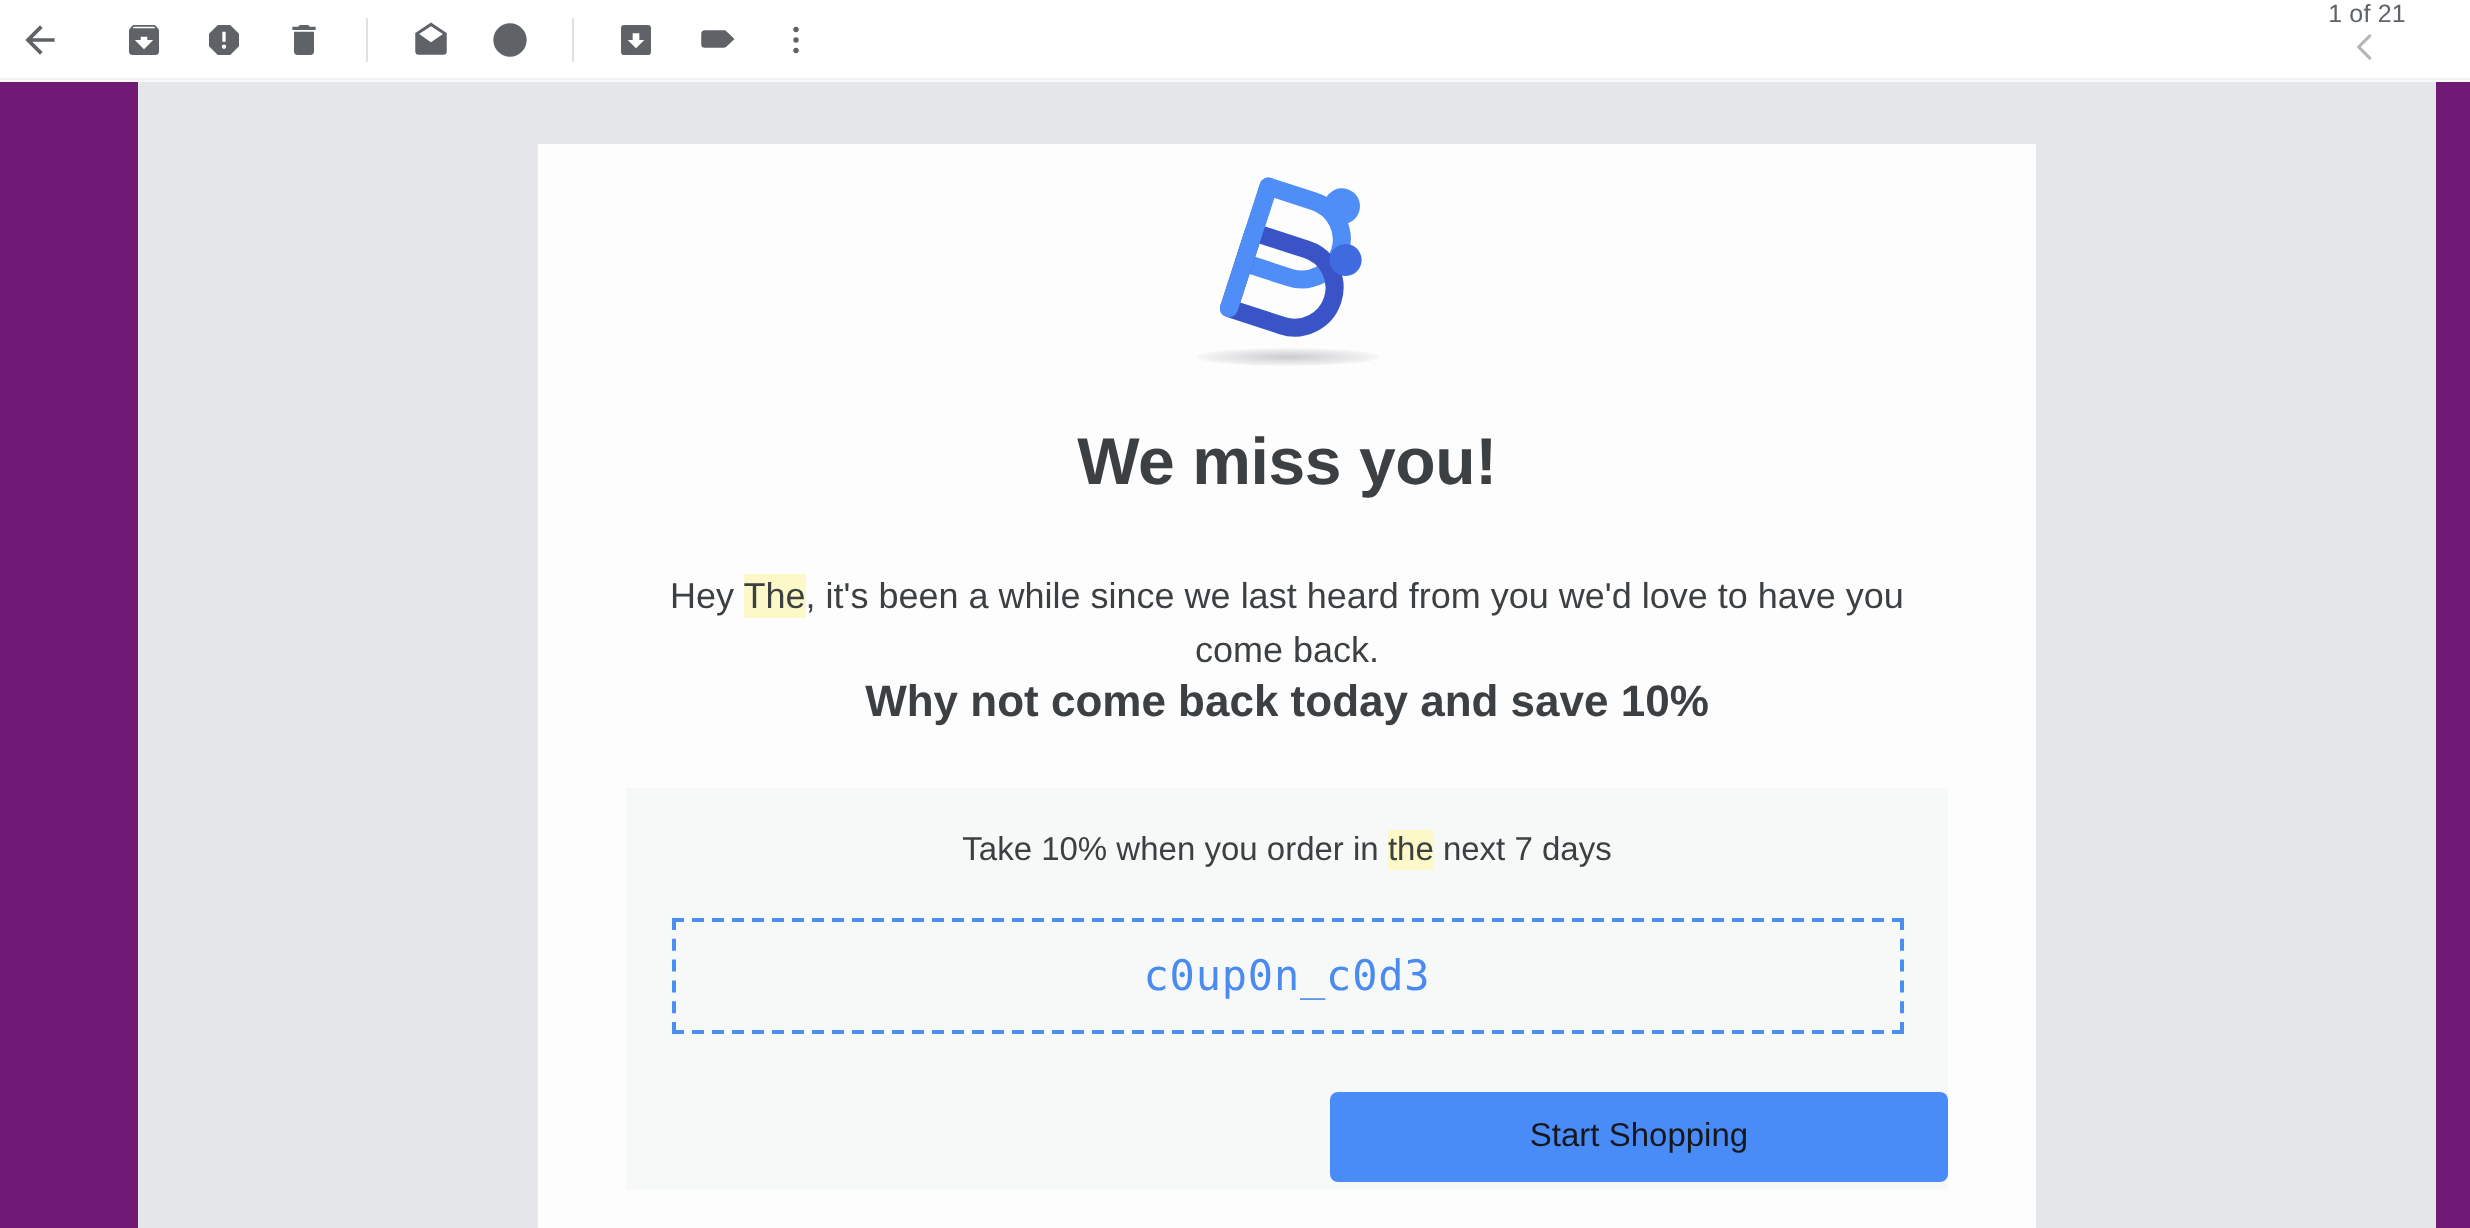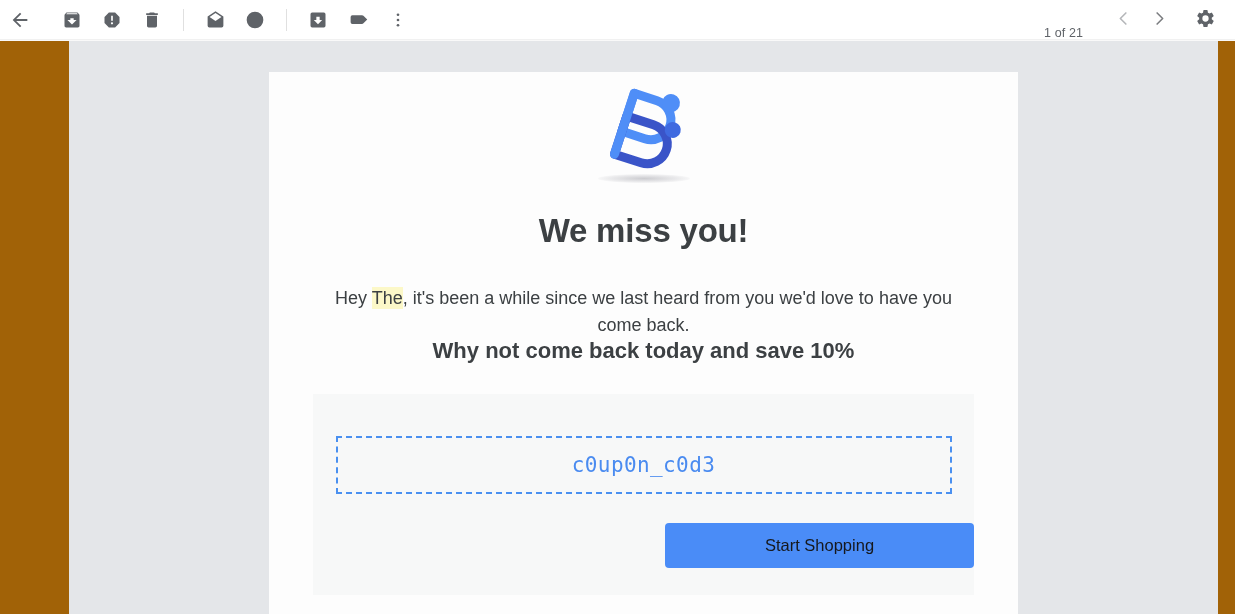--- a/index.html
+++ b/index.html
@@ -46,22 +46,23 @@
     height: 22px;
     background: #e0e0e0;
     margin: 0 11px;
     flex: none;
   }
   .tb-right {
     position: absolute;
     right: 0; top: 0;
     height: 40px;
     display: flex;
-    align-items: flex-end;
+    align-items: flex-start;
     padding-right: 10px;
+    flex-direction: column;
   }
   .pager-count {
     font-size: 12.5px;
     color: #5f6368;
     letter-spacing: 0.1px;
     margin-right: 22px;
     white-space: nowrap;
   }
   .pager-btn {
     width: 36px;
@@ -80,21 +81,21 @@
     cursor: pointer;
     margin-left: 8px;
   }
 
   
   .page-area {
     position: absolute;
     left: 0; top: 41px;
     width: 1235px;
     height: 573px;
-    background: #a16207;
+    background: #701a75;
   }
   .gray-bg {
     position: absolute;
     left: 69px; top: 0;
     width: 1149px;
     height: 573px;
     background: #e4e6e9;
   }
   .email-card {
     position: absolute;
@@ -345,20 +346,23 @@
 
     <div class="headline">We miss you!</div>
 
     <div class="intro">
       <span>Hey </span><span class="hl">The</span><span>, it's been a while since we last heard from you we'd love to have you come back.</span>
     </div>
 
     <div class="subhead">Why not come back today and save 10%</div>
 
     <div class="coupon-panel">
+      <div class="coupon-text">
+        <span>Take 10% when you order in </span><span class="hl">the</span><span> next 7 days</span>
+      </div>
 
       <div class="coupon-box">
         <span class="coupon-code">c0up0n_c0d3</span>
       </div>
 
       <div class="cta-wrap">
         <button class="cta-btn">Start Shopping</button>
       </div>
     </div>
 

